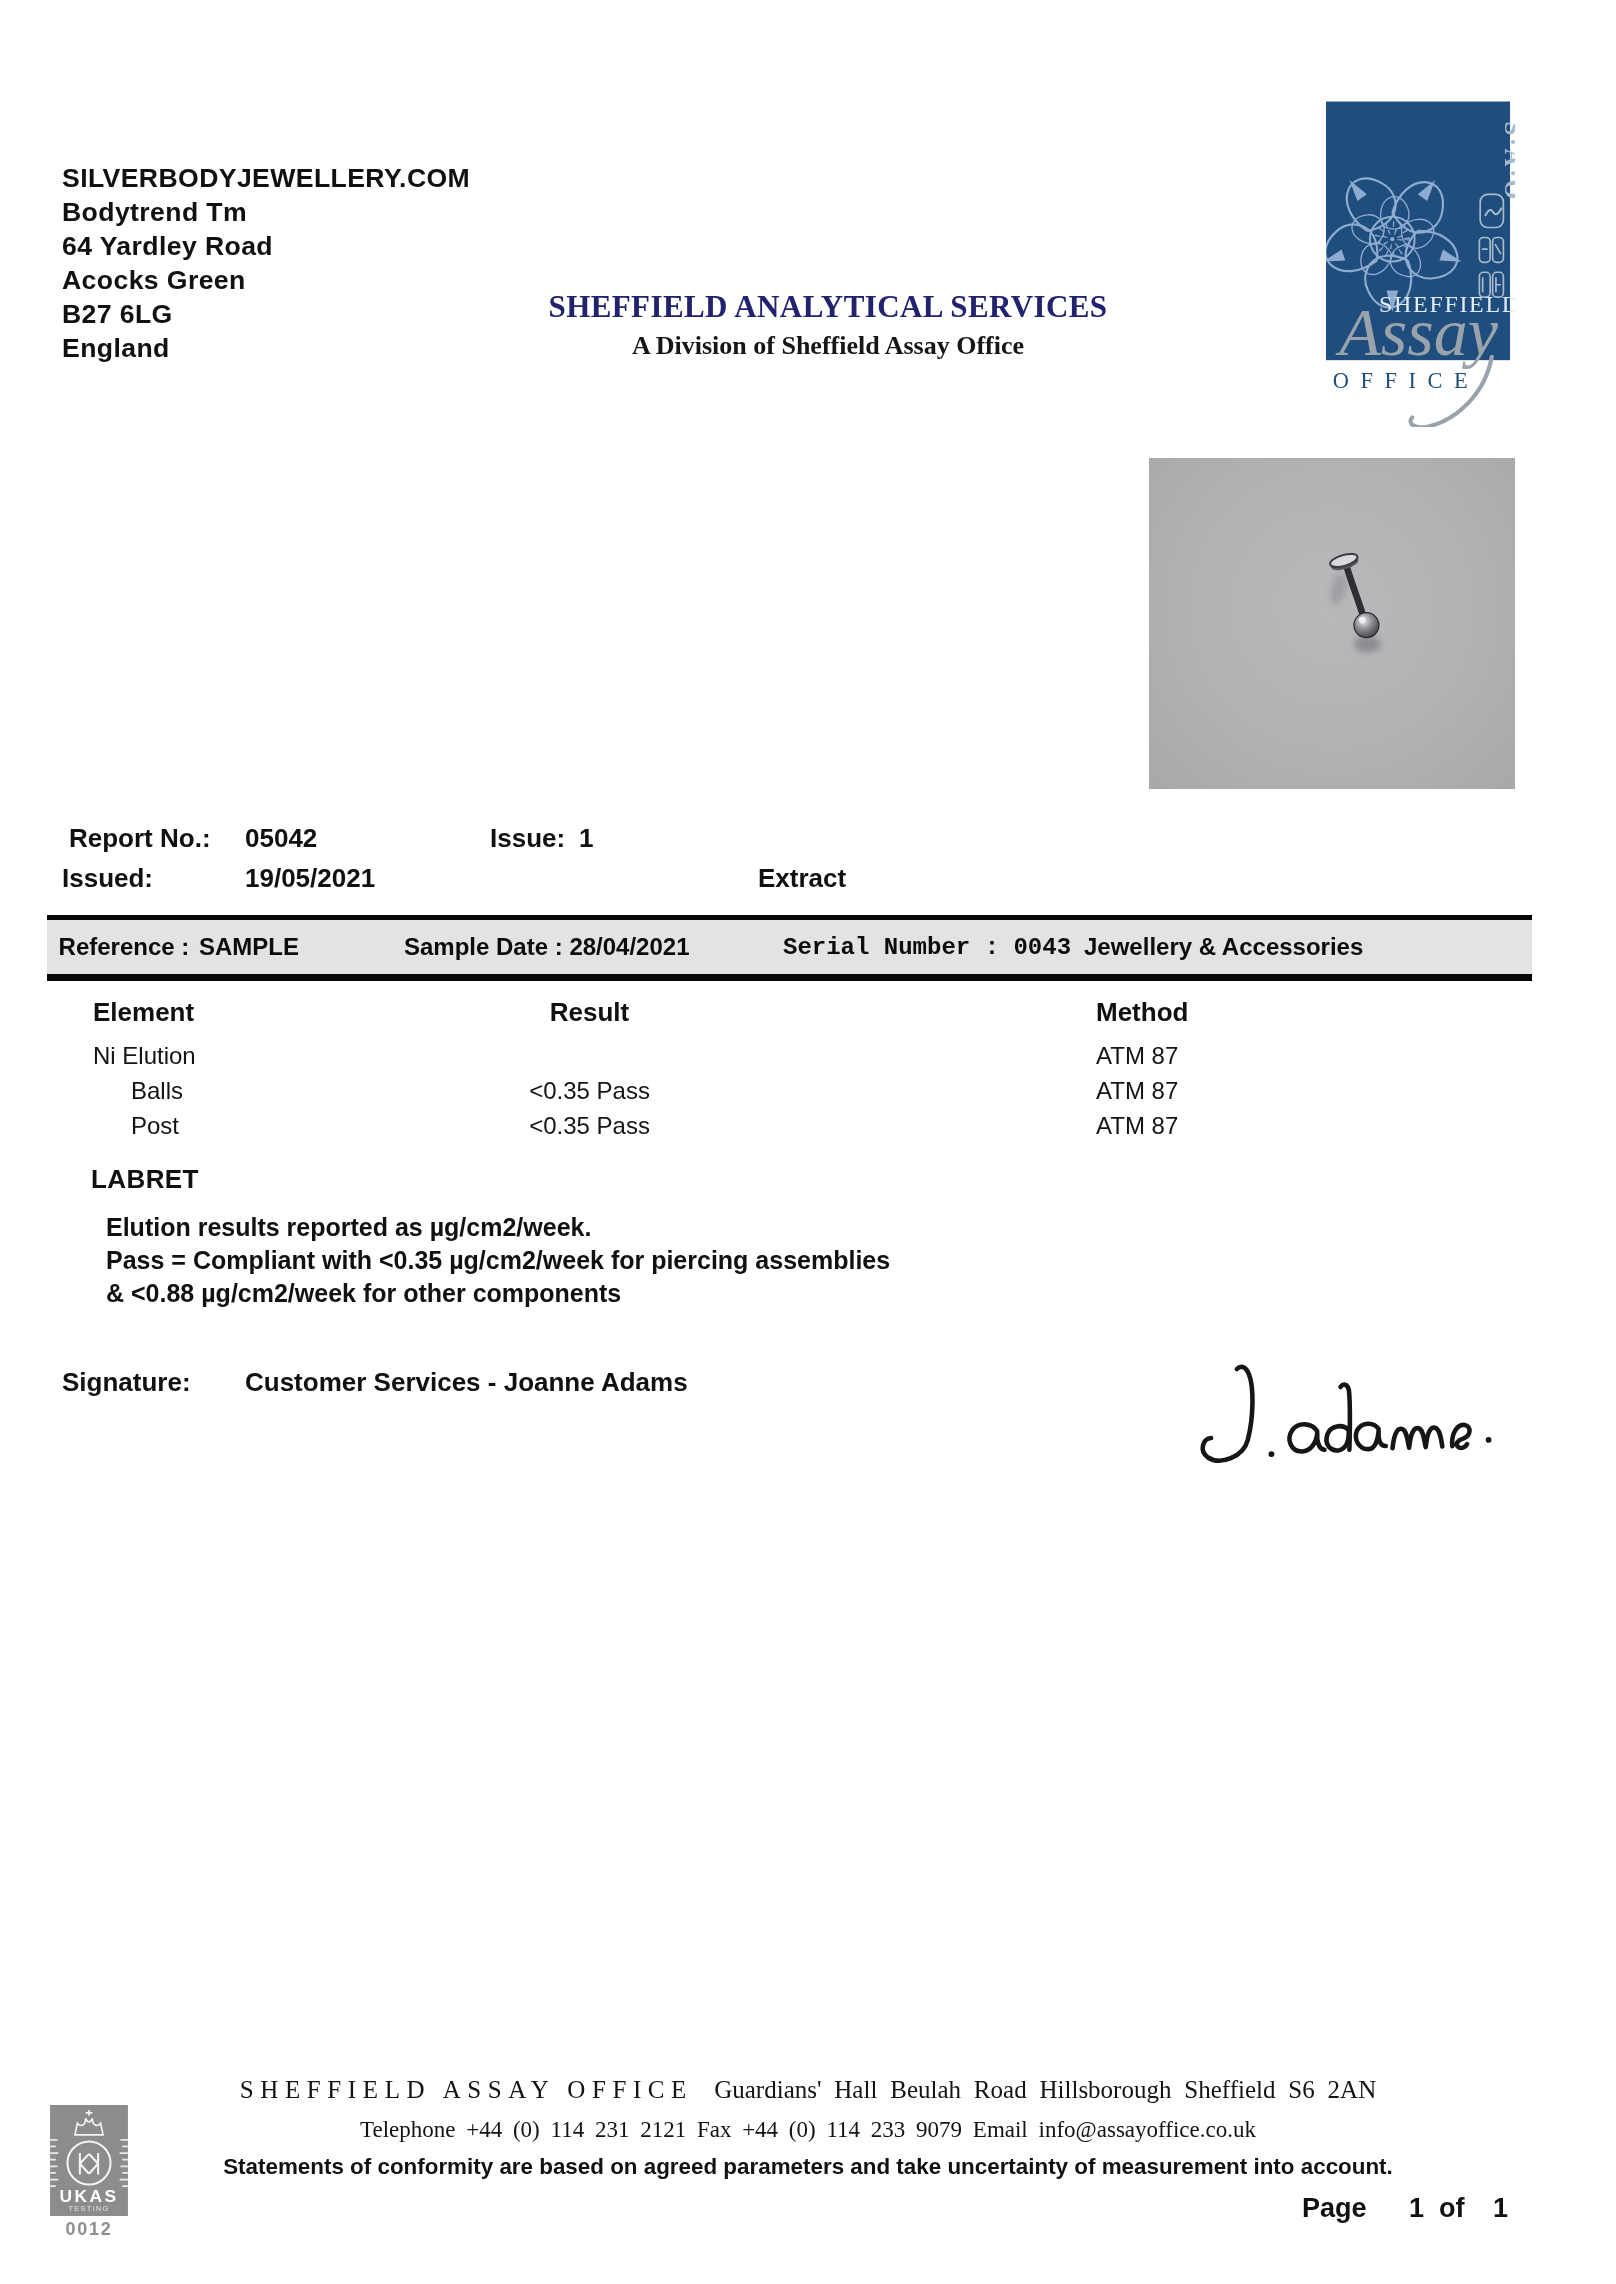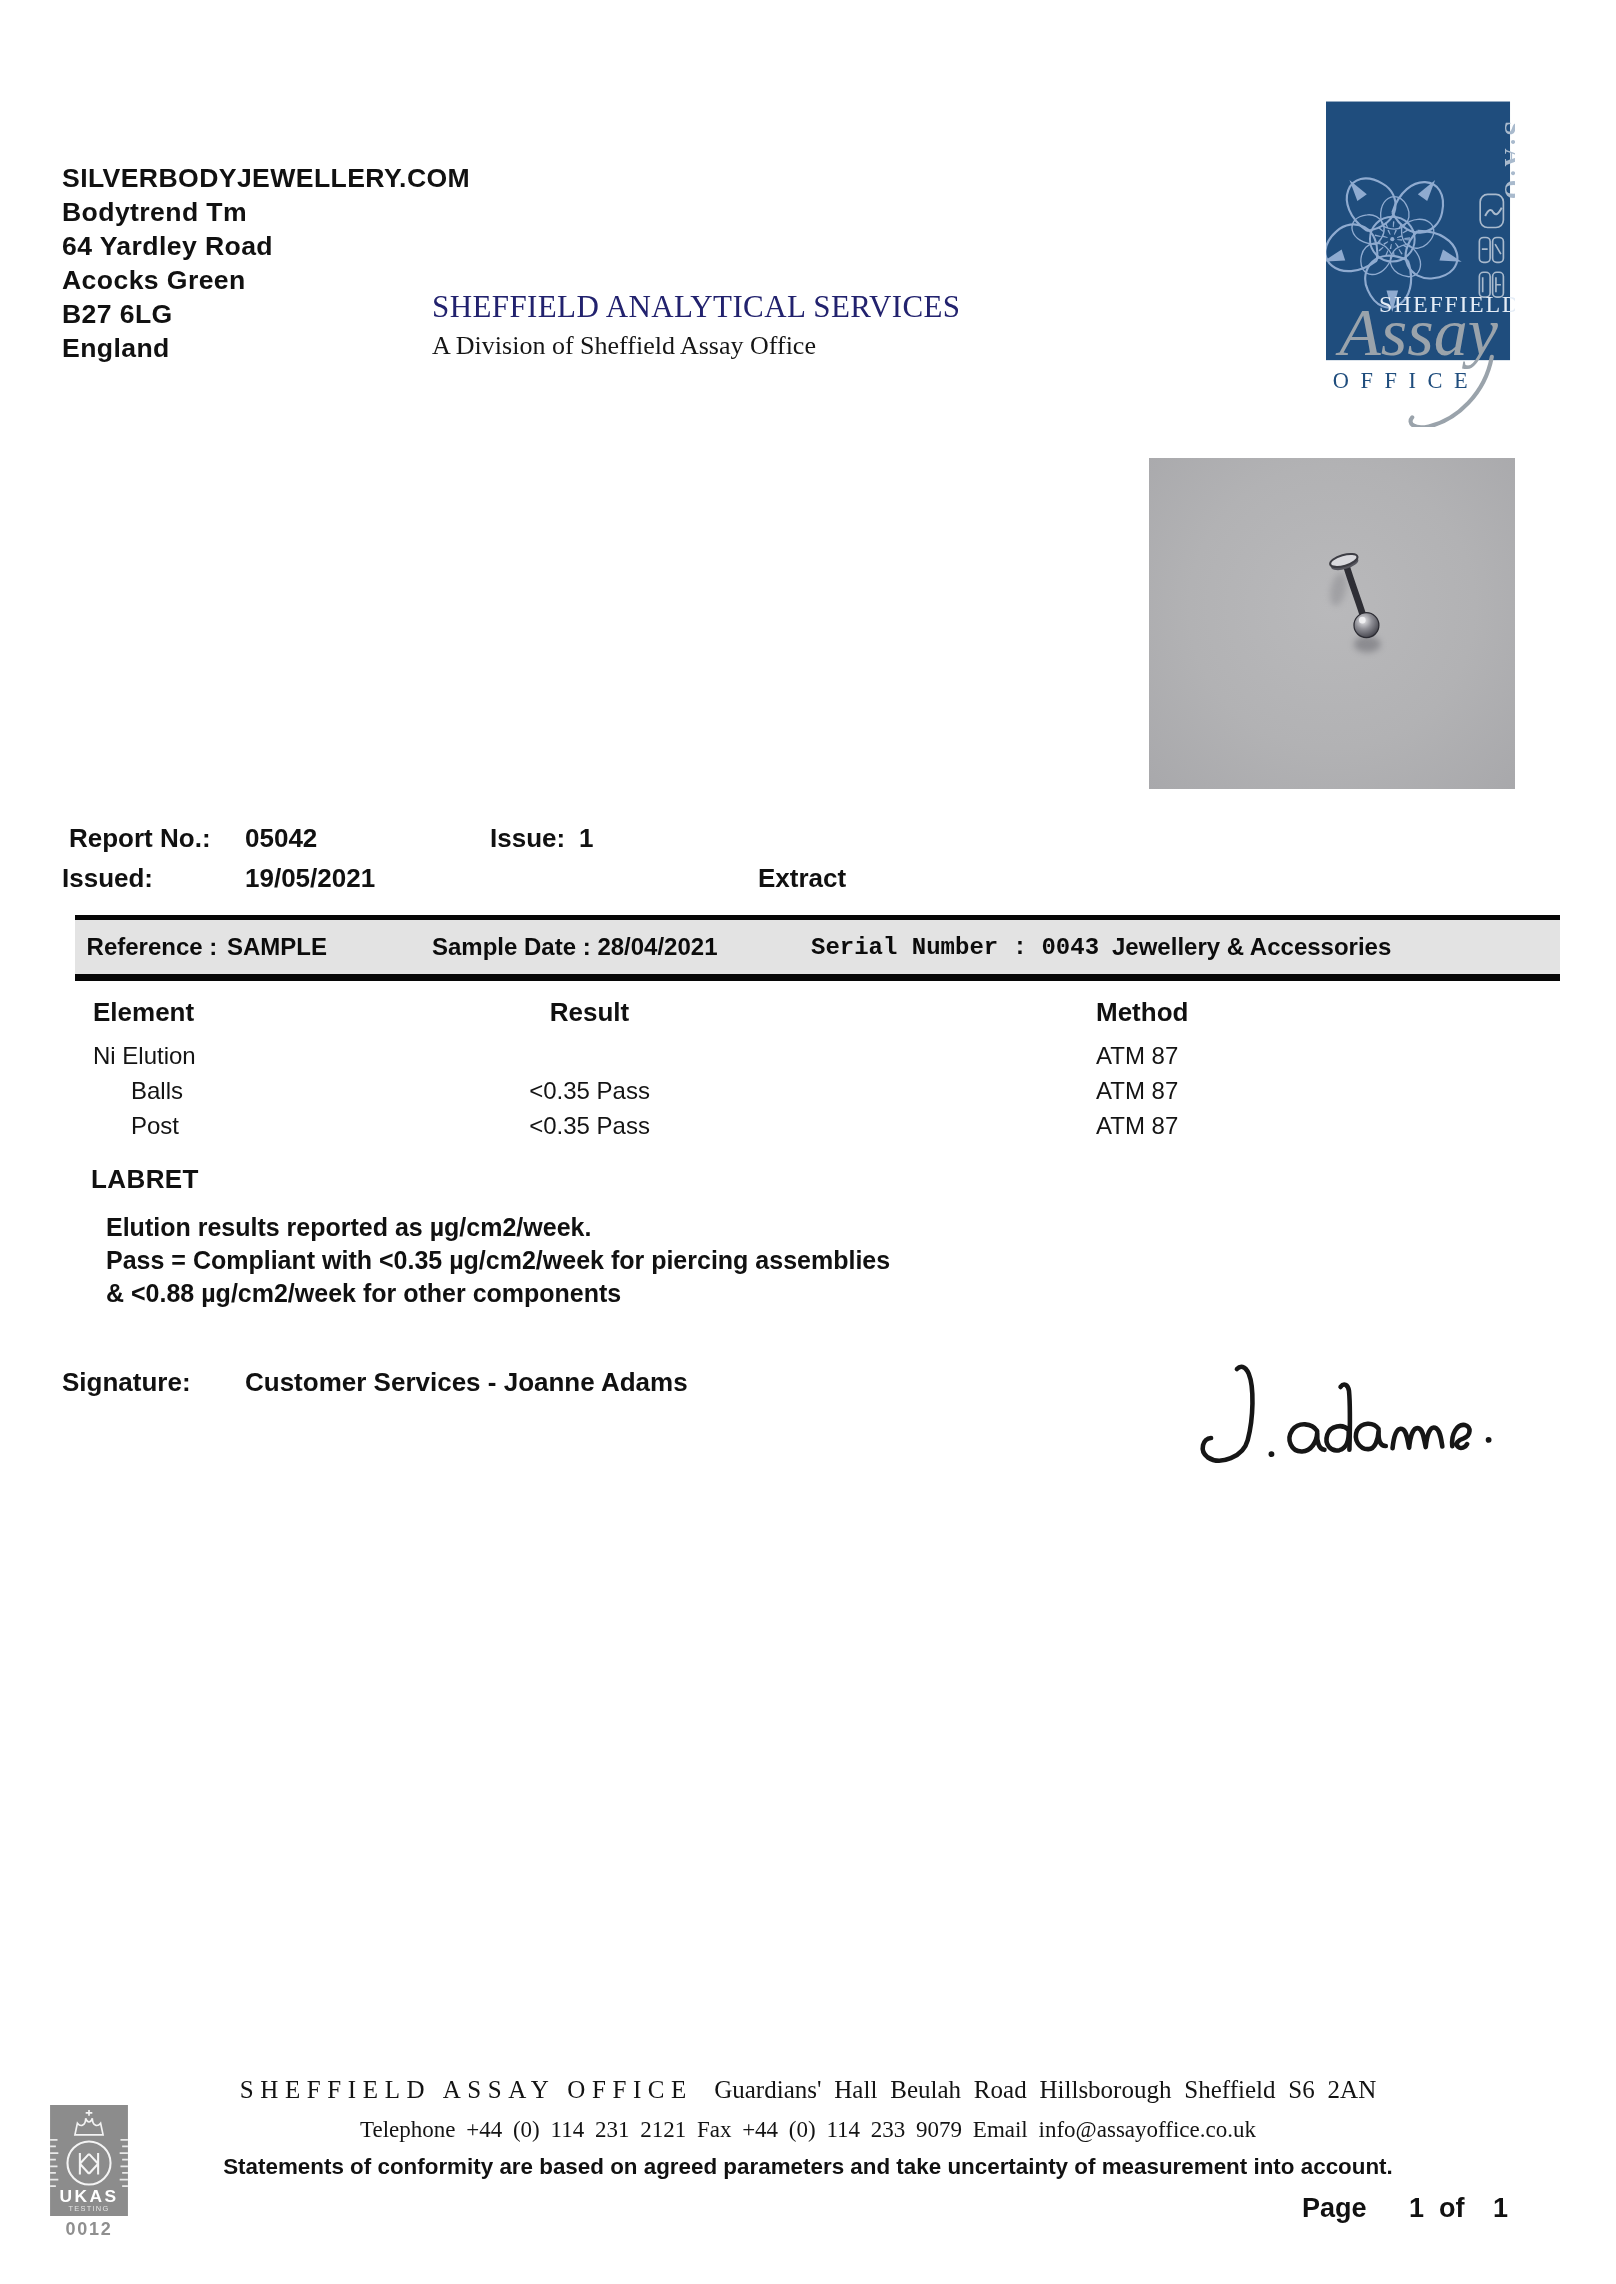--- a/index.html
+++ b/index.html
@@ -6,34 +6,34 @@
   .page{
     position:relative;width:1616px;height:2284px;background:#ffffff;
     font-family:"Liberation Sans",sans-serif;color:#111;overflow:hidden;
   }
   .abs{position:absolute;}
 
   
   .address{left:62px;top:161px;font-size:26.6px;font-weight:bold;line-height:34px;letter-spacing:0.4px;}
 
   
-  .division{left:432px;top:289px;width:832px;text-align:left;}
+  .division{left:412px;top:289px;width:832px;text-align:center;font-weight:bold;}
   .division .t1{font-family:"Liberation Serif",serif;font-size:31px;color:#22226e;letter-spacing:0.4px;}
   .division .t2{font-family:"Liberation Serif",serif;font-size:26px;color:#161616;margin-top:5.8px;}
 
   
   .photo{left:1149px;top:458px;width:366px;height:331px;
     background:radial-gradient(ellipse at 50% 45%, #b9b9bb 0%, #b2b2b4 55%, #a8a8ab 100%);}
 
   
   .inforow{font-size:26px;font-weight:bold;white-space:nowrap;}
 
   
   .refbar{left:47px;top:915px;width:1485px;height:66px;background:#e3e3e3;
-    border-top:5.8px solid #060606;border-bottom:7.5px solid #060606;box-sizing:border-box;margin-left:28px;}
+    border-top:5.8px solid #060606;border-bottom:7.5px solid #060606;box-sizing:border-box;}
   .refbar span{position:absolute;top:50%;transform:translateY(-50%);
     font-size:24px;font-weight:bold;white-space:nowrap;color:#0c0c0c;}
 
   
   .th{font-size:26px;font-weight:bold;white-space:nowrap;}
   .td{font-size:24px;font-weight:normal;white-space:nowrap;color:#141414;}
   .result-col{width:249px;text-align:center;}
 
   .labret-name{left:91px;top:1164px;font-size:26px;font-weight:bold;letter-spacing:0.4px;}
 

